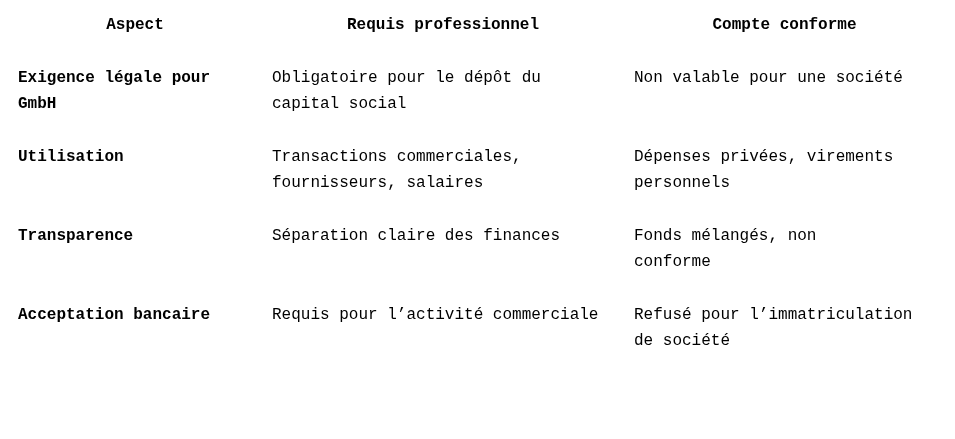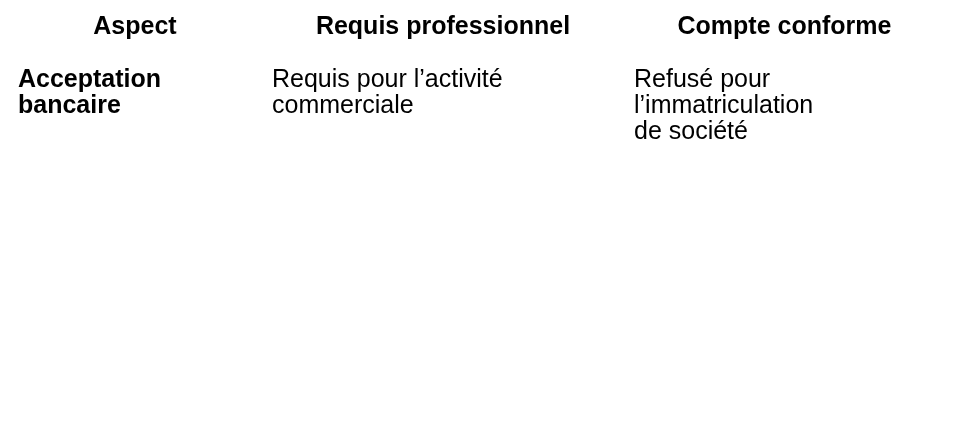--- a/index.html
+++ b/index.html
@@ -14,26 +14,27 @@
     font-family: "Liberation Sans", "DejaVu Sans", sans-serif;
     color: #000000;
   }
   table.comparison {
     border-collapse: collapse;
     table-layout: fixed;
     margin: 12px 0 0 18px;
   }
   table.comparison th,
   table.comparison td {
-    font-size: 25px;
+    font-size: 16px;
     line-height: 26px;
     vertical-align: top;
     padding: 0 20px 27px 0;
     white-space: pre-line;
     border: none;
+    font-family: Liberation Mono, monospace;
   }
   table.comparison th {
     font-weight: bold;
     text-align: center;
   }
   table.comparison td {
     font-weight: normal;
     text-align: left;
   }
   table.comparison td.aspect-cell {
@@ -51,19 +52,39 @@
   </colgroup>
   <thead>
     <tr>
       <th>Aspect</th>
       <th>Requis professionnel</th>
       <th>Compte conforme</th>
     </tr>
   </thead>
   <tbody>
     <tr>
+      <td class="aspect-cell">Exigence légale pour
+GmbH</td>
+      <td>Obligatoire pour le dépôt du
+capital social</td>
+      <td>Non valable pour une société</td>
+    </tr>
+    <tr>
+      <td class="aspect-cell">Utilisation</td>
+      <td>Transactions commerciales,
+fournisseurs, salaires</td>
+      <td>Dépenses privées, virements
+personnels</td>
+    </tr>
+    <tr>
+      <td class="aspect-cell">Transparence</td>
+      <td>Séparation claire des finances</td>
+      <td>Fonds mélangés, non
+conforme</td>
+    </tr>
+    <tr>
       <td class="aspect-cell">Acceptation bancaire</td>
       <td>Requis pour l’activité commerciale</td>
       <td>Refusé pour l’immatriculation
 de société</td>
     </tr>
   </tbody>
 </table>
 
 </body></html>

